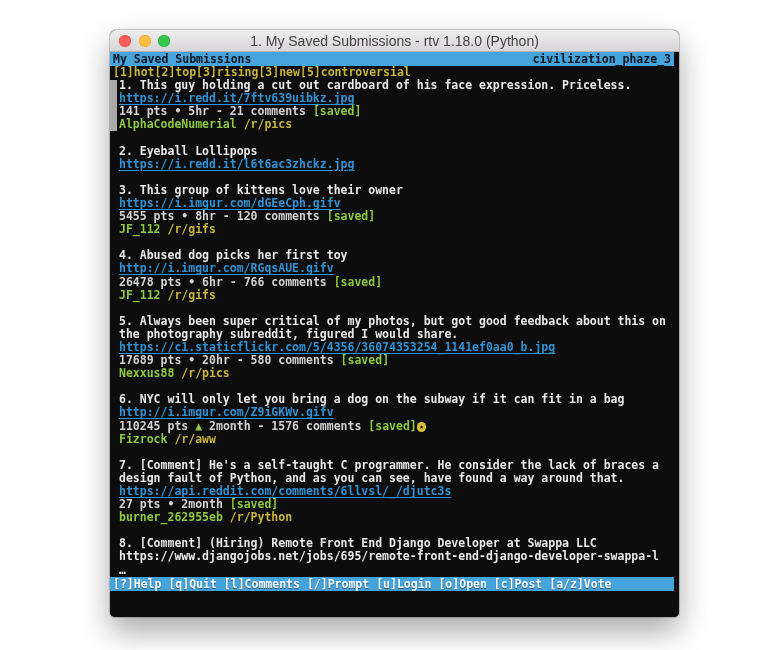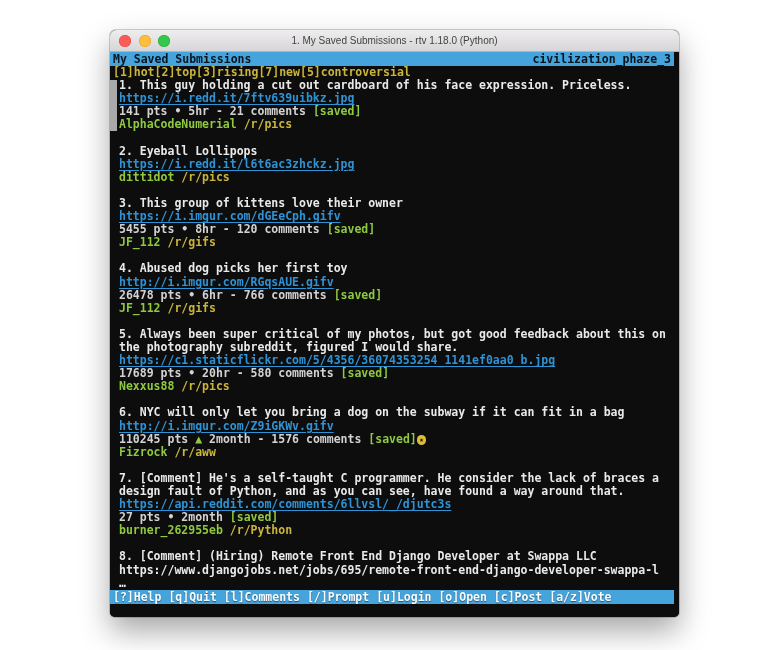--- a/index.html
+++ b/index.html
@@ -13,21 +13,21 @@
     border-radius:6px 6px 5px 5px; overflow:hidden;
     box-shadow:0 14px 30px rgba(0,0,0,.35), 0 0 0 1px rgba(0,0,0,.18);
     background:#0d0d0d;
   }
   .titlebar {
     height:22px; background:linear-gradient(#efeeef,#d7d5d7);
     border-bottom:1px solid #b4b2b4; position:relative;
     display:flex; align-items:center; justify-content:center;
   }
   .window-title {
-    font-family:"Liberation Sans", sans-serif; font-size:10px; color:#434343;
+    font-family:"Liberation Sans", sans-serif; font-size:14px; color:#434343;
   }
   .traffic { position:absolute; left:9px; top:5px; display:flex; gap:7.5px; }
   .light { width:12px; height:12px; border-radius:50%; display:inline-block; }
   .light.red    { background:#fc5b57; box-shadow:inset 0 0 0 .5px #dd4741; }
   .light.yellow { background:#fdbd3f; box-shadow:inset 0 0 0 .5px #dea123; }
   .light.green  { background:#34c74b; box-shadow:inset 0 0 0 .5px #26a934; }
 
   .terminal {
     background:#0d0d0d; height:565px; overflow:hidden;
     font-size:11.5px; font-weight:bold; color:#e6e6e6;
@@ -74,33 +74,32 @@
       <span class="light green"></span>
     </div>
     <div class="window-title">1. My Saved Submissions - rtv 1.18.0 (Python)</div>
   </div>
 
   <div class="terminal">
     <div class="bar header-bar">
       <span>My Saved Submissions</span>
       <span>civilization_phaze_3</span>
     </div>
-    <div class="row sort-row" id="sort-bar"><span class="sort-opt">[1]hot</span><span class="sort-opt">[2]top</span><span class="sort-opt">[3]rising</span><span class="sort-opt">[7]new</span><span class="sort-opt">[5]controversial</span></div>
+    <div class="row sort-row" id="sort-bar"><span class="sort-opt">[1]hot</span><span class="sort-opt">[2]top</span><span class="sort-opt">[3]rising</span><span class="sort-opt">[3]new</span><span class="sort-opt">[5]controversial</span></div>
     <div id="submissions">
         <div class="submission selected">
           <div class="row title">1. This guy holding a cut out cardboard of his face expression. Priceless.</div>
           <div class="row"><span class="url-link">https://i.redd.it/7ftv639uibkz.jpg</span></div>
           <div class="row stats"><span class="score">141 pts </span><span class="vote-dot">•</span><span class="age"> 5hr - 21 comments </span><span class="saved">[saved]</span></div>
           <div class="row"><span class="author">AlphaCodeNumerial</span> <span class="subreddit">/r/pics</span></div>
         </div>
         <div class="blank"></div>
         <div class="submission">
           <div class="row title">2. Eyeball Lollipops</div>
           <div class="row"><span class="url-link">https://i.redd.it/l6t6ac3zhckz.jpg</span></div>
-          <div class="row"><span class="author">dittidot</span> <span class="subreddit">/r/pics</span></div>
         </div>
         <div class="blank"></div>
         <div class="submission">
           <div class="row title">3. This group of kittens love their owner</div>
           <div class="row"><span class="url-link">https://i.imgur.com/dGEeCph.gifv</span></div>
           <div class="row stats"><span class="score">5455 pts </span><span class="vote-dot">•</span><span class="age"> 8hr - 120 comments </span><span class="saved">[saved]</span></div>
           <div class="row"><span class="author">JF_112</span> <span class="subreddit">/r/gifs</span></div>
         </div>
         <div class="blank"></div>
         <div class="submission">

